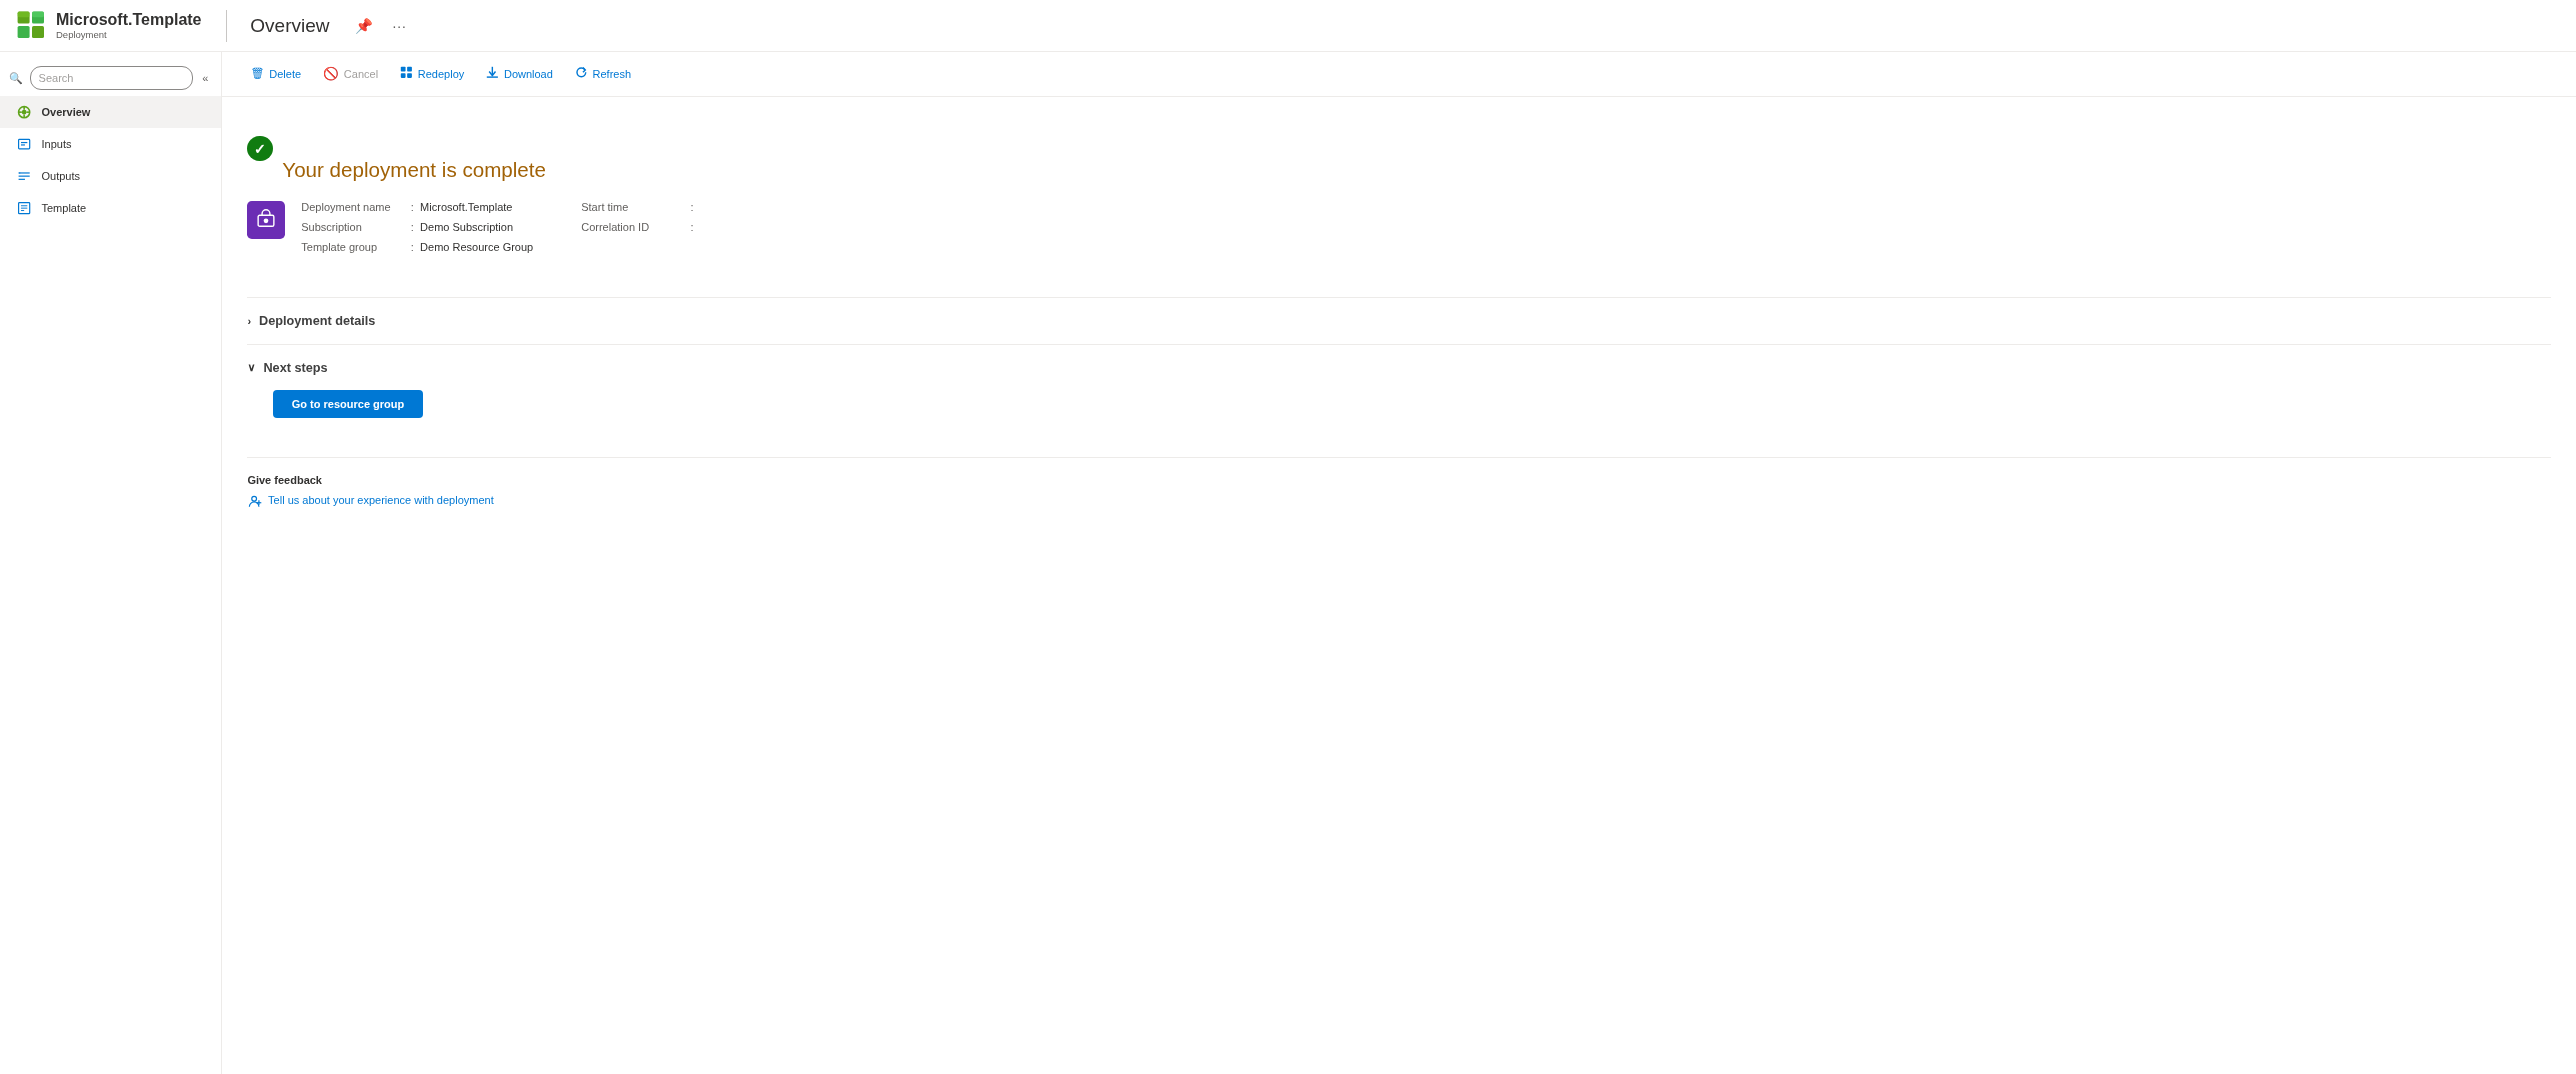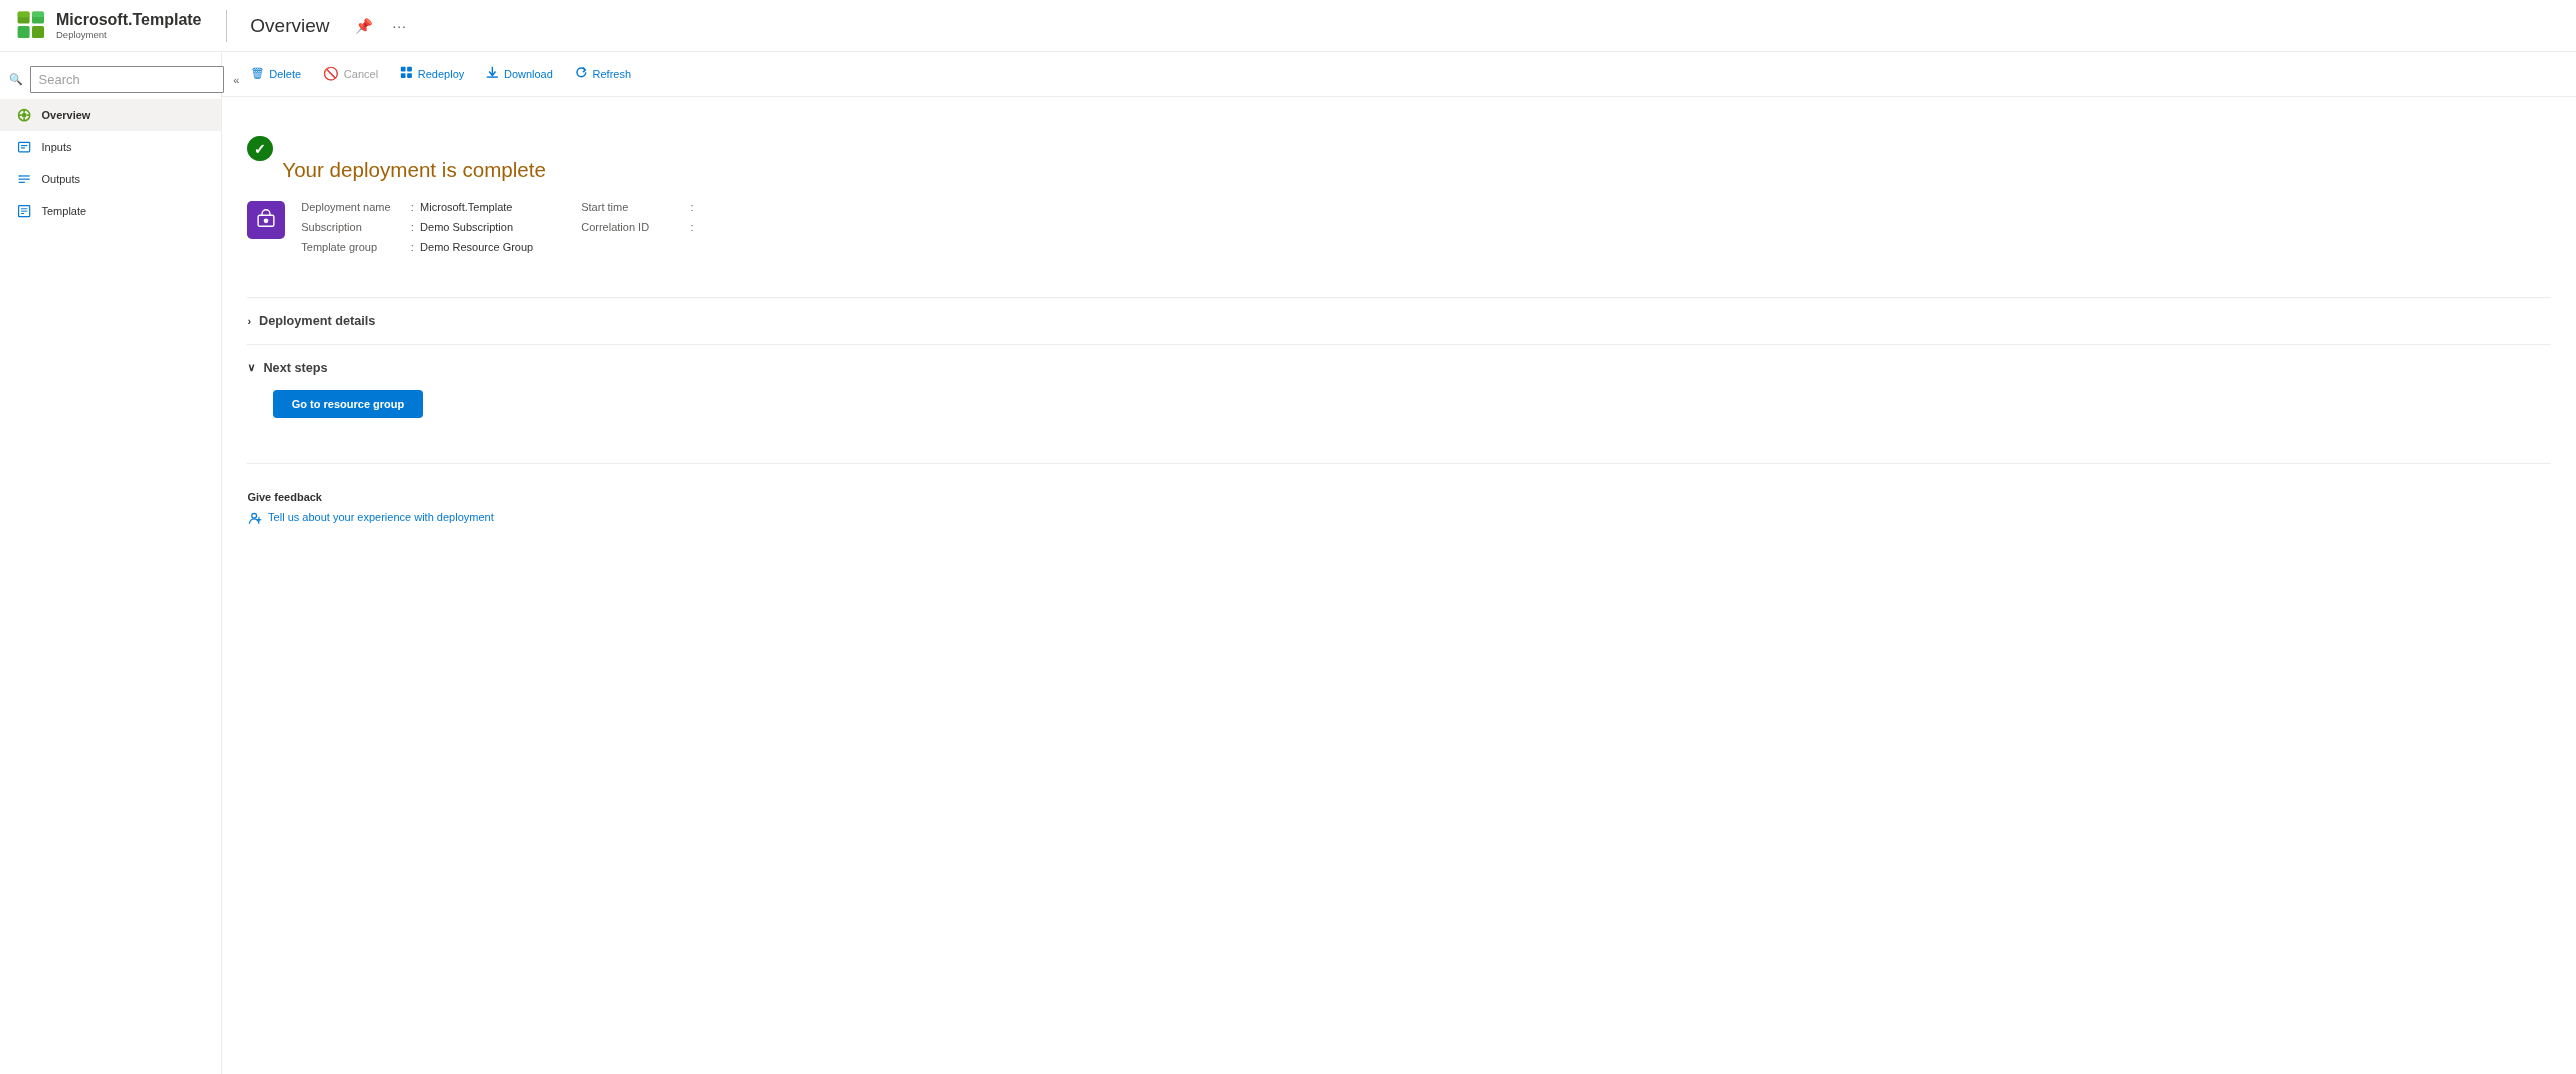--- a/index.html
+++ b/index.html
@@ -18,21 +18,21 @@
     .header-page-title { font-size: 19px; font-weight: 300; color: #323130; }
     .header-actions { display: flex; align-items: center; gap: 12.7px; margin-left: 6.4px; }
     .header-icon-btn { background: none; border: none; cursor: pointer; color: #605e5c; font-size: 14.3px; padding: 3.2px; display: flex; align-items: center; justify-content: center; }
 
     
     .main-container { display: flex; flex: 1; overflow: hidden; }
 
     
     .sidebar { width: 222px; min-width: 222px; border-right: 0.8px solid #edebe9; display: flex; flex-direction: column; padding: 8px 0; }
     .search-container { padding: 6.4px 9.5px; display: flex; align-items: center; gap: 6.4px; }
-    .search-input { flex: 1; border: 0.8px solid #8a8886; border-radius: 1px; padding: 4.8px 8px; font-size: 13px; color: #323130; outline: none; }
+    .search-input { flex: 1; border: 0.8px solid #8a8886; border-radius: 11px; padding: 4.8px 8px; font-size: 11px; color: #323130; outline: none; }
     .search-input::placeholder { color: #a19f9d; }
     .collapse-btn { background: none; border: none; cursor: pointer; color: #605e5c; font-size: 11px; padding: 3.2px; }
     .nav-item { display: flex; align-items: center; gap: 9.5px; padding: 8px 16px; cursor: pointer; font-size: 11px; color: #323130; }
     .nav-item.active { background: #f3f2f1; font-weight: 600; }
     .nav-icon { width: 16px; height: 16px; display: flex; align-items: center; justify-content: center; }
 
     
     .content { flex: 1; overflow-y: auto; }
 
     
@@ -65,21 +65,21 @@
     .section { border-top: 0.8px solid #edebe9; padding: 12.7px 0; }
     .section-header { display: flex; align-items: center; gap: 8px; cursor: pointer; padding: 3.2px 0; }
     .section-chevron { font-size: 11px; color: #323130; font-weight: 600; }
     .section-title { font-size: 12.7px; font-weight: 600; color: #404040; }
 
     
     .next-steps-content { padding: 12.7px 0 6.4px 25.4px; }
     .goto-btn { background: #0078d4; color: white; border: none; border-radius: 4px; padding: 8px 19px; font-size: 11px; cursor: pointer; font-weight: 600; }
 
     
-    .feedback-section { margin-top: 25px; border-top: 0.8px solid #edebe9; padding-top: 27px; }
+    .feedback-section { margin-top: 19px; border-top: 0.8px solid #edebe9; padding-top: 16px; }
     .feedback-title { font-size: 11px; font-weight: 600; color: #323130; margin-bottom: 8px; }
     .feedback-link { display: flex; align-items: flex-start; gap: 6.4px; color: #0078d4; cursor: pointer; font-size: 11px; text-decoration: none; }
   </style>
 </head>
 <body>
 
 <div class="app-container">
 
   <div class="header">
     <div class="header-logo">

